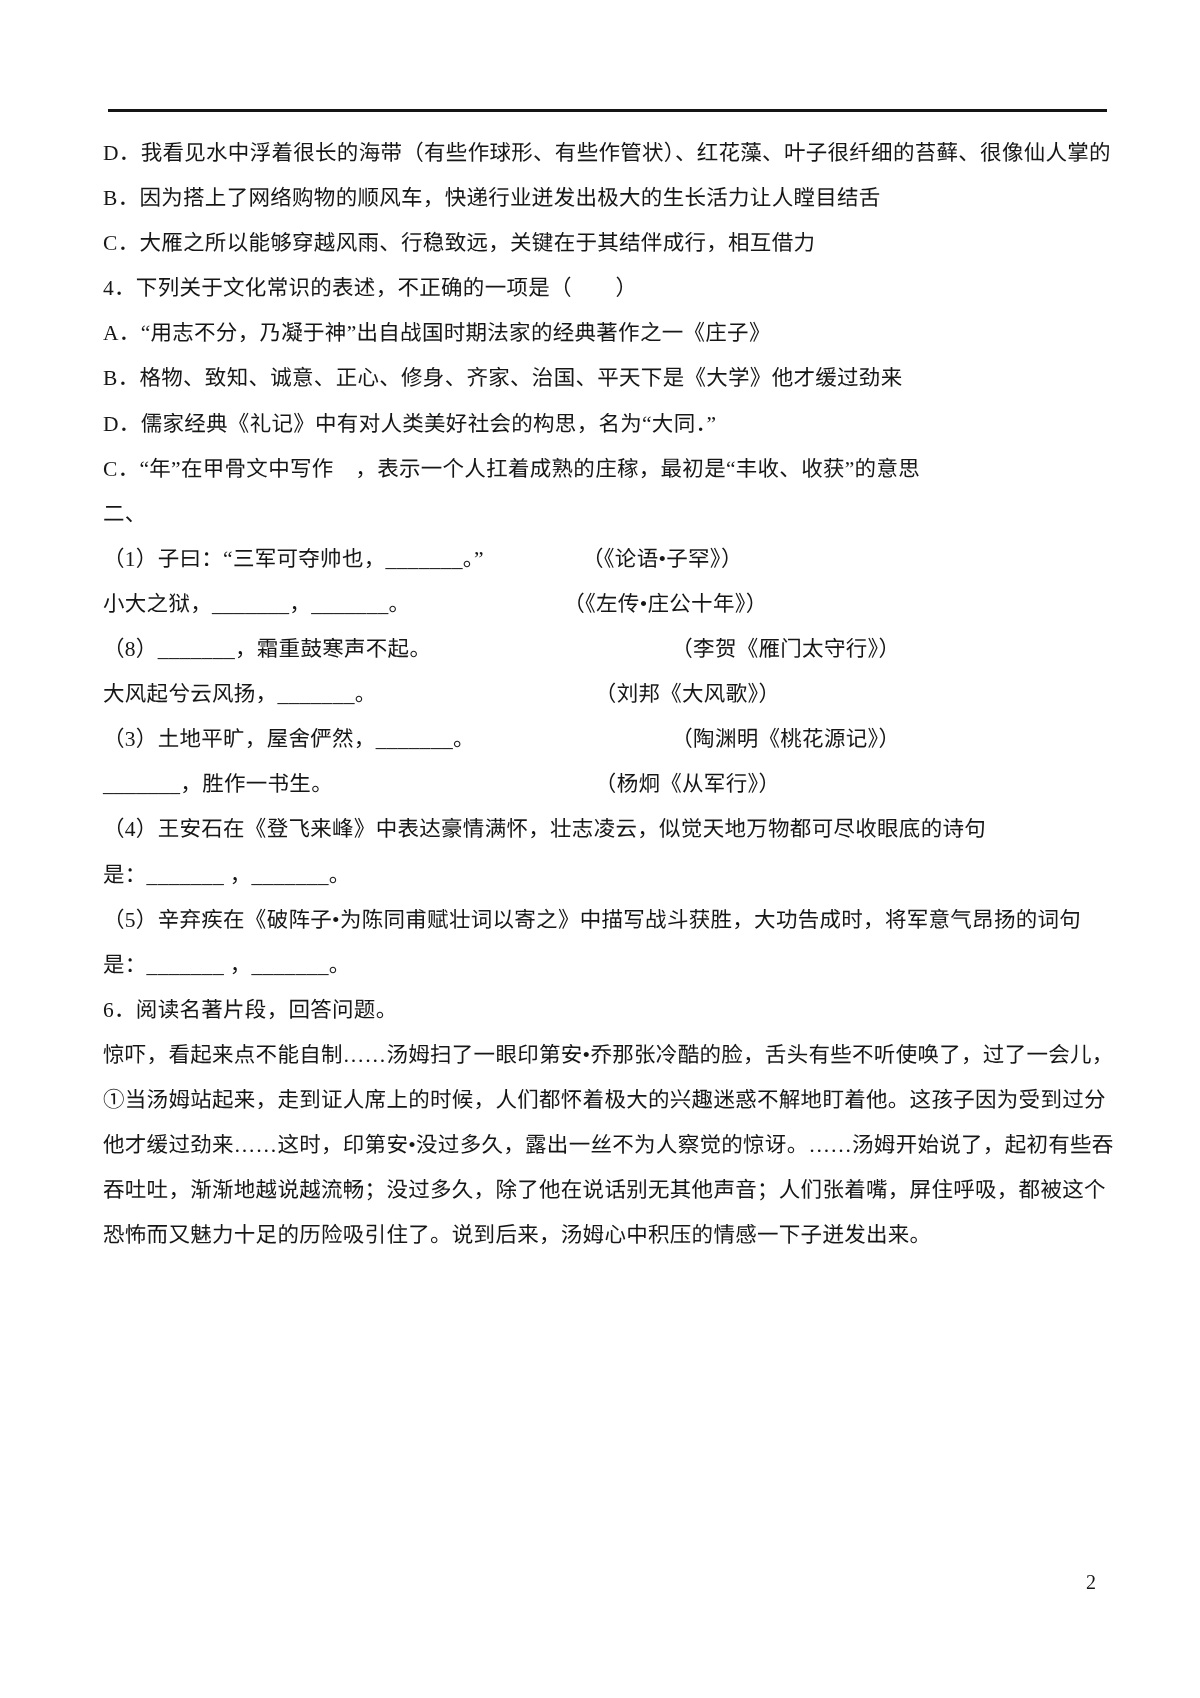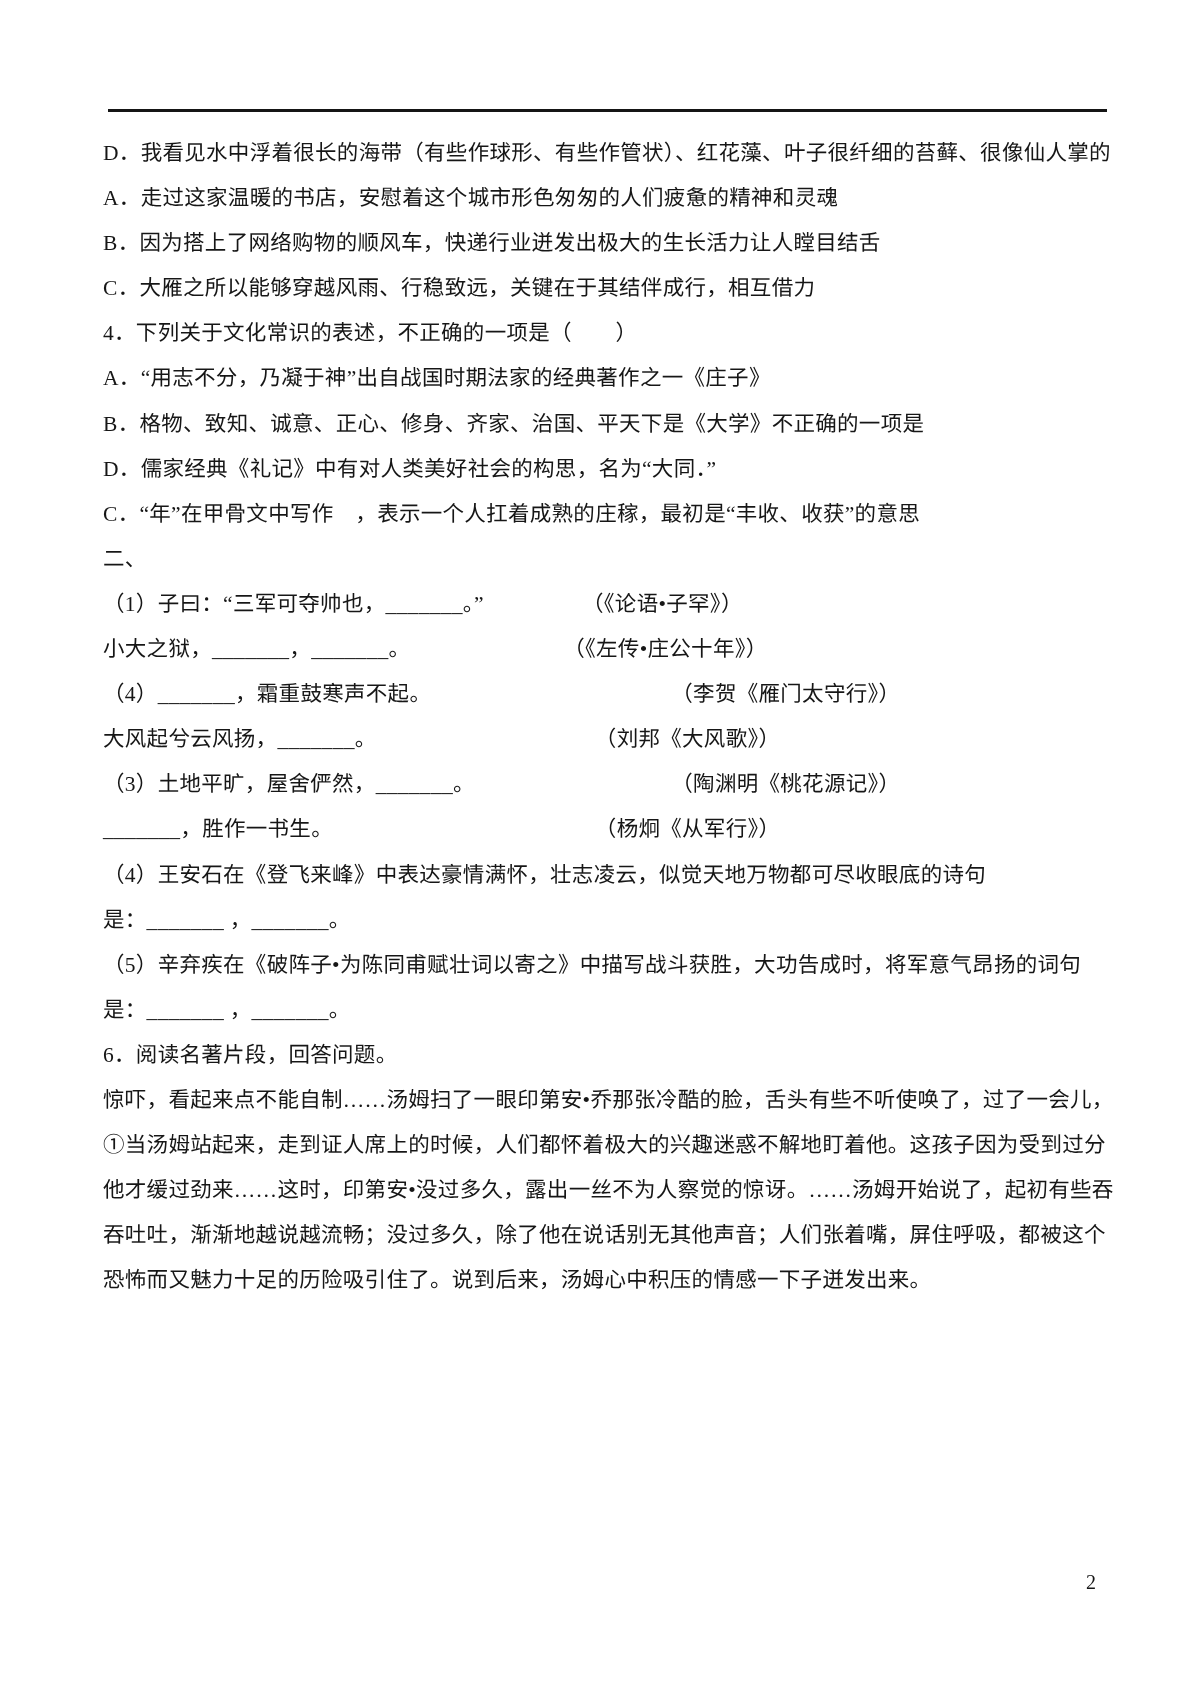--- a/index.html
+++ b/index.html
@@ -50,32 +50,31 @@
     color: #161616;
   }
 </style>
 </head>
 <body>
 
 <div class="page">
   <div class="header-rule"></div>
   <div class="content" id="content">
       <div class="line">D．我看见水中浮着很长的海带（有些作球形、有些作管状）、红花藻、叶子很纤细的苔藓、很像仙人掌的</div>
-      <div class="line">A．走过这家温暖的书店，安慰着这个城市形色匆匆的人们疲惫的精神和灵魂</div>
       <div class="line">B．因为搭上了网络购物的顺风车，快递行业迸发出极大的生长活力让人瞠目结舌</div>
       <div class="line">C．大雁之所以能够穿越风雨、行稳致远，关键在于其结伴成行，相互借力</div>
       <div class="line">4．下列关于文化常识的表述，不正确的一项是（　　）</div>
       <div class="line">A．“用志不分，乃凝于神”出自战国时期法家的经典著作之一《庄子》</div>
-      <div class="line">B．格物、致知、诚意、正心、修身、齐家、治国、平天下是《大学》不正确的一项是</div>
+      <div class="line">B．格物、致知、诚意、正心、修身、齐家、治国、平天下是《大学》他才缓过劲来</div>
       <div class="line">D．儒家经典《礼记》中有对人类美好社会的构思，名为“大同．”</div>
       <div class="line">C．“年”在甲骨文中写作　，表示一个人扛着成熟的庄稼，最初是“丰收、收获”的意思</div>
       <div class="line">二、</div>
       <div class="line">（1）子曰：“三军可夺帅也，_______。”　　　　　（《论语•子罕》）</div>
       <div class="line">小大之狱，_______，_______。　　　　　　　　（《左传•庄公十年》）</div>
-      <div class="line">（4）_______，霜重鼓寒声不起。　　　　　　　　　　　　（李贺《雁门太守行》）</div>
+      <div class="line">（8）_______，霜重鼓寒声不起。　　　　　　　　　　　　（李贺《雁门太守行》）</div>
       <div class="line">大风起兮云风扬，_______。　　　　　　　　　　　（刘邦《大风歌》）</div>
       <div class="line">（3）土地平旷，屋舍俨然，_______。　　　　　　　　　　（陶渊明《桃花源记》）</div>
       <div class="line">_______，胜作一书生。　　　　　　　　　　　　　（杨炯《从军行》）</div>
       <div class="line">（4）王安石在《登飞来峰》中表达豪情满怀，壮志凌云，似觉天地万物都可尽收眼底的诗句</div>
       <div class="line">是：_______ ，_______。</div>
       <div class="line">（5）辛弃疾在《破阵子•为陈同甫赋壮词以寄之》中描写战斗获胜，大功告成时，将军意气昂扬的词句</div>
       <div class="line">是：_______ ，_______。</div>
       <div class="line">6．阅读名著片段，回答问题。</div>
       <div class="line">惊吓，看起来点不能自制……汤姆扫了一眼印第安•乔那张冷酷的脸，舌头有些不听使唤了，过了一会儿，</div>
       <div class="line">①当汤姆站起来，走到证人席上的时候，人们都怀着极大的兴趣迷惑不解地盯着他。这孩子因为受到过分</div>

